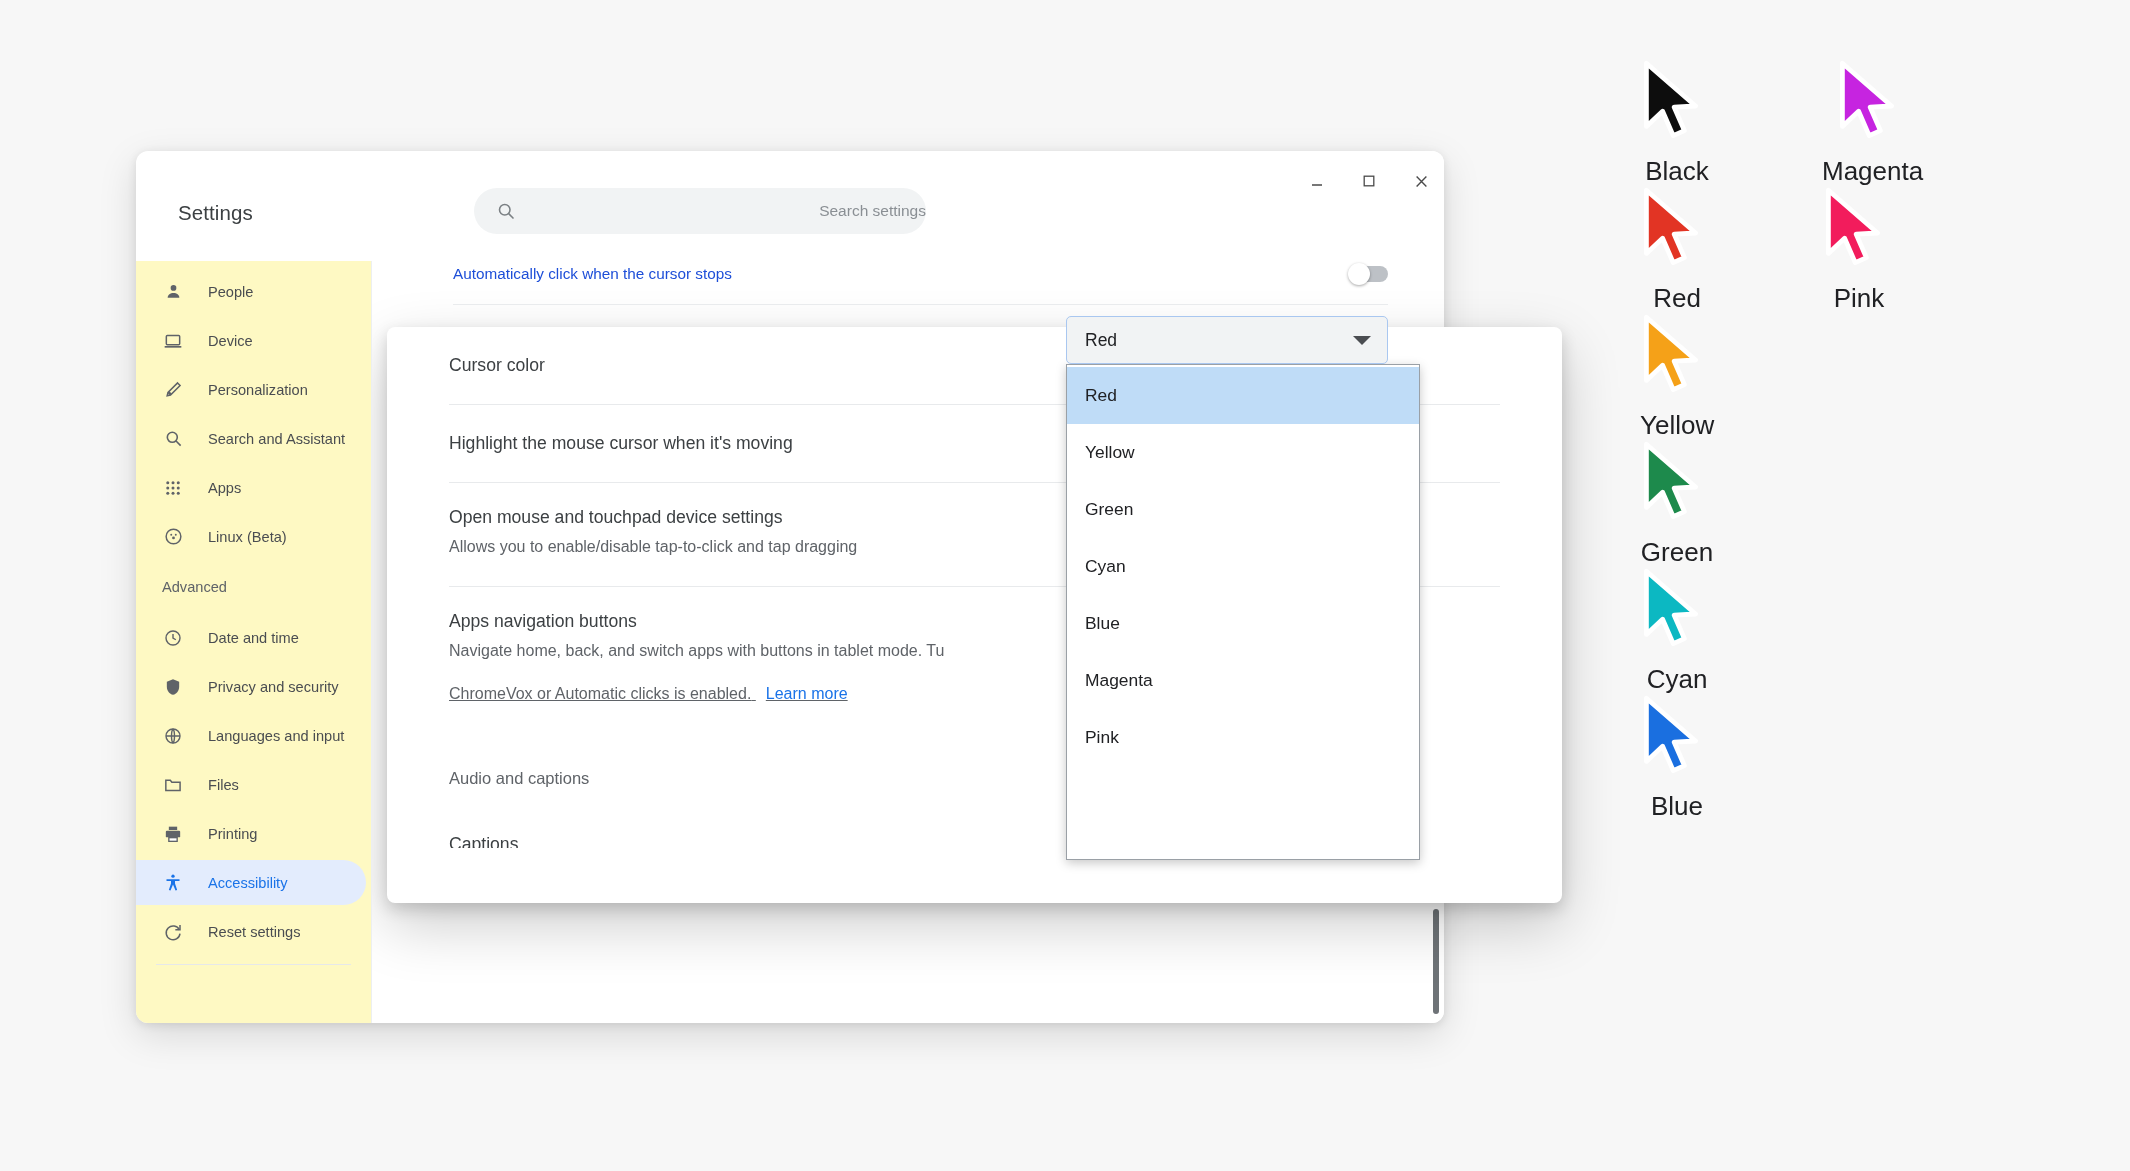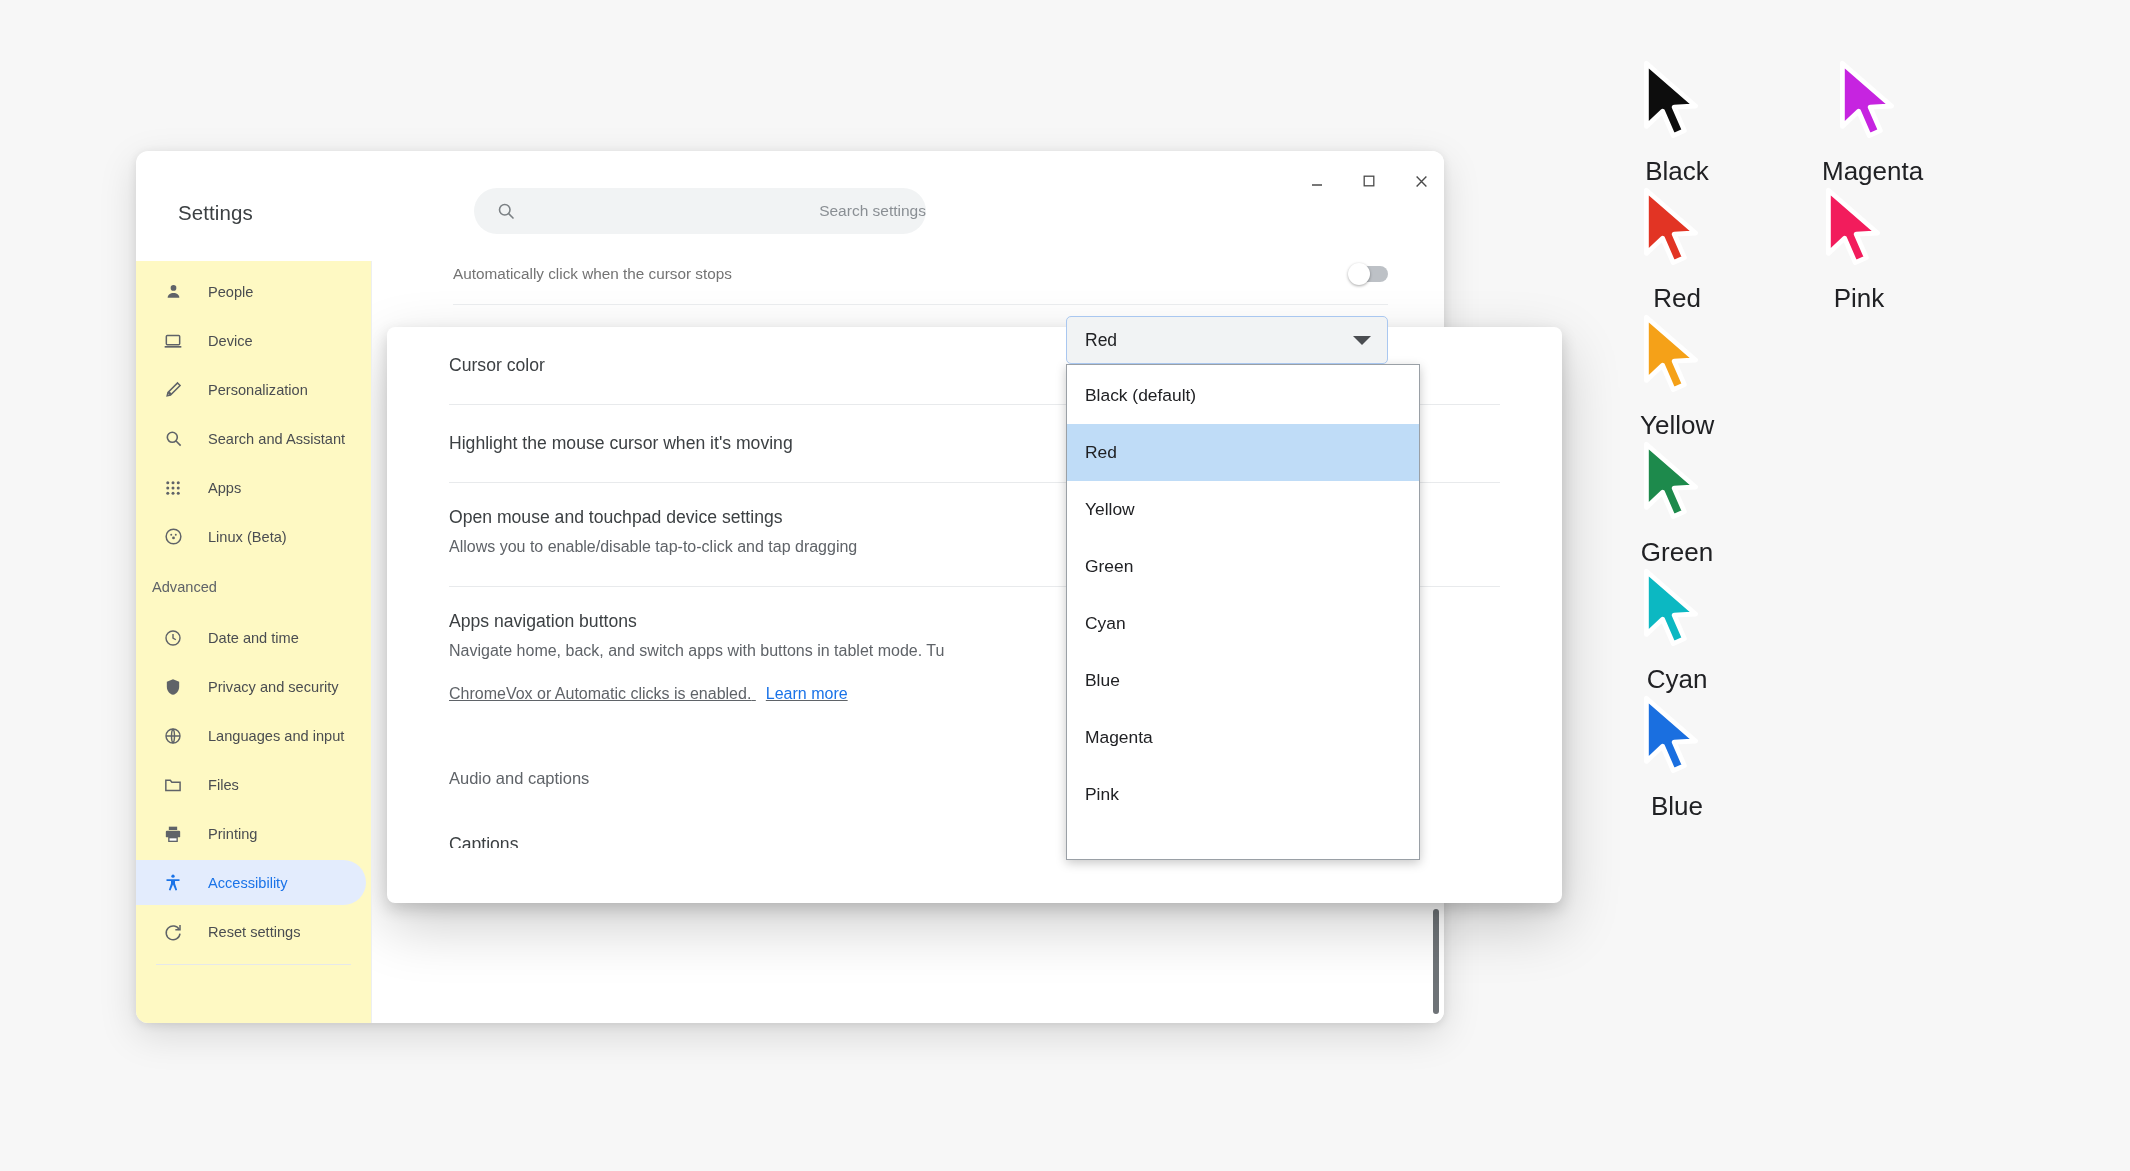--- a/index.html
+++ b/index.html
@@ -66,36 +66,36 @@
   .nav-item.active .ico { color: #1a73e8; }
   .nav-item.active::before {
     content: ""; position: absolute; left: 0; top: 2px;
     width: 230px; height: 45px;
     background: #e3ecfd;
     border-top-right-radius: 24px; border-bottom-right-radius: 24px;
     z-index: -1;
   }
   .nav-section {
     height: 52px; display: flex; align-items: center;
-    padding-left: 16px; color: #5f6368; font-size: 14.6px;
+    padding-left: 26px; color: #5f6368; font-size: 14.6px;
   }
   .nav-divider { margin: 8px 20px 0 20px; border-top: 1px solid #e6e8ea; }
 
   
   .main {
     position: absolute; left: 261px; top: 110px;
     width: 1047px; height: 762px;
     background: #fff; overflow: hidden;
   }
   .row {
     position: relative; height: 76px;
     display: flex; align-items: center; justify-content: space-between;
     margin: 0 56px 0 56px;
     border-bottom: 1px solid #eceef0;
-    font-size: 15.3px; color: #737373; gap: 48px;
+    font-size: 15.3px; color: #1d4ed8; gap: 48px;
   }
   .sec-title {
     margin: 30px 0 10px 42px; font-size: 15.3px; color: #5f6368;
   }
   .toggle {
     position: relative; width: 38px; height: 16px;
     background: #bdc1c6; border-radius: 8px; flex: none;
   }
   .toggle::after {
     content: ""; position: absolute; left: -2px; top: -3px;
@@ -372,23 +372,20 @@
     <div style="margin:46px 0 0 62px;font-size:17.6px;color:#3c4043;overflow:hidden;height:14px;">
       <span>Captions</span>
     </div>
   </div>
 
   <div class="select-box">
     <span>Red</span>
     <span class="caret"></span>
   </div>
   <div class="listbox">
-    <div class="opt">
-        <span>Black (default)</span>
-      </div>
     <div class="opt sel">
         <span>Red</span>
       </div>
     <div class="opt">
         <span>Yellow</span>
       </div>
     <div class="opt">
         <span>Green</span>
       </div>
     <div class="opt">

